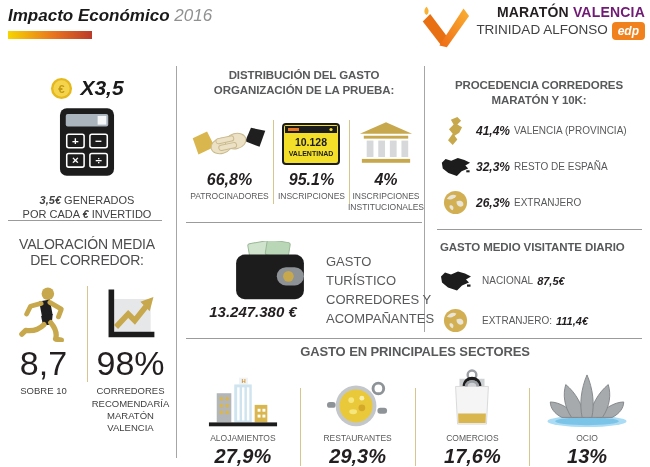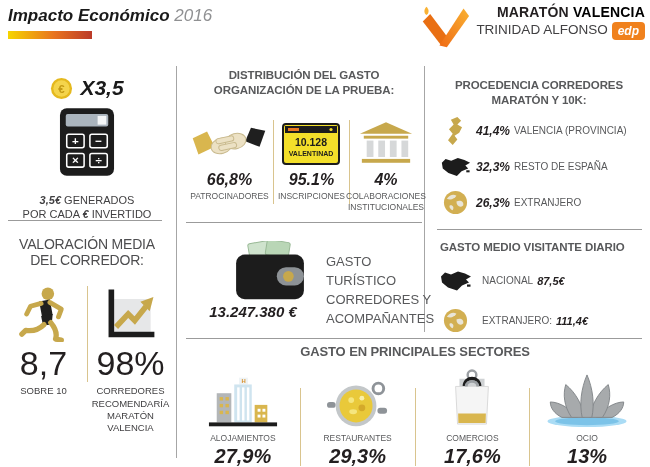--- a/index.html
+++ b/index.html
@@ -9,21 +9,21 @@
 
   
   .page-title{left:8px;top:6px;font-size:17px;font-style:italic;white-space:nowrap;}
   .page-title .main{font-weight:bold;color:#1a1a1a;}
   .page-title .year{color:#8f9092;font-weight:400;margin-left:0;}
   .title-underline{left:8px;top:31px;width:84px;height:8px;
       background:linear-gradient(90deg,#f6d500 0%,#e8731f 55%,#bb3b29 100%);}
   .logo{top:4px;right:5px;display:flex;align-items:flex-start;gap:6px;}
   .logo-text{text-align:right;line-height:1.25;}
   .logo-l1{font-size:14px;font-weight:bold;letter-spacing:.2px;white-space:nowrap;}
-  .logo-l1 .orange{color:#000000;font-weight:600;}
+  .logo-l1 .orange{color:#701a75;font-weight:600;}
   .logo-l2{font-size:13.5px;color:#414042;display:flex;align-items:center;justify-content:flex-end;gap:4px;}
   .edp-badge{display:inline-block;background:#f0811d;color:#fff;border-radius:4px;
       font-style:italic;font-weight:bold;font-size:12px;padding:3px 6px;line-height:1;}
 
   
   .vline{width:1px;background:#a6a6a6;}
   .hline{height:1px;background:#9b9b9b;}
   .gold-div{background:#d9c48e;width:1px;}
 
   
@@ -241,21 +241,21 @@
             <g fill="#d6d8d9">
               <rect x="9" y="21" width="7" height="17"></rect>
                 <rect x="21" y="21" width="7" height="17"></rect>
               <rect x="33" y="21" width="7" height="17"></rect>
                 <rect x="45" y="21" width="7" height="17"></rect>
             </g>
             <rect x="4" y="40" width="50" height="4" fill="#c7a84c"></rect>
           </svg>
         </div>
         <div class="dist-val">4%</div>
-        <div class="dist-lab">COLABORACIONES INSTITUCIONALES</div>
+        <div class="dist-lab">INSCRIPCIONES INSTITUCIONALES</div>
       </div>
     </div>
   </div>
 
   <div class="abs turismo">
     <div class="wallet-box">
       <svg width="80" height="62" viewBox="0 0 80 64">
         <rect x="18" y="1" width="24" height="16" rx="2" fill="#cfe3cd" stroke="#98b895" transform="rotate(-10 30 9)"></rect>
         <rect x="36" y="0" width="24" height="16" rx="2" fill="#b9d6b6" stroke="#98b895" transform="rotate(9 48 8)"></rect>
         <rect x="5" y="14" width="70" height="46" rx="9" fill="#1c1c1c"></rect>

